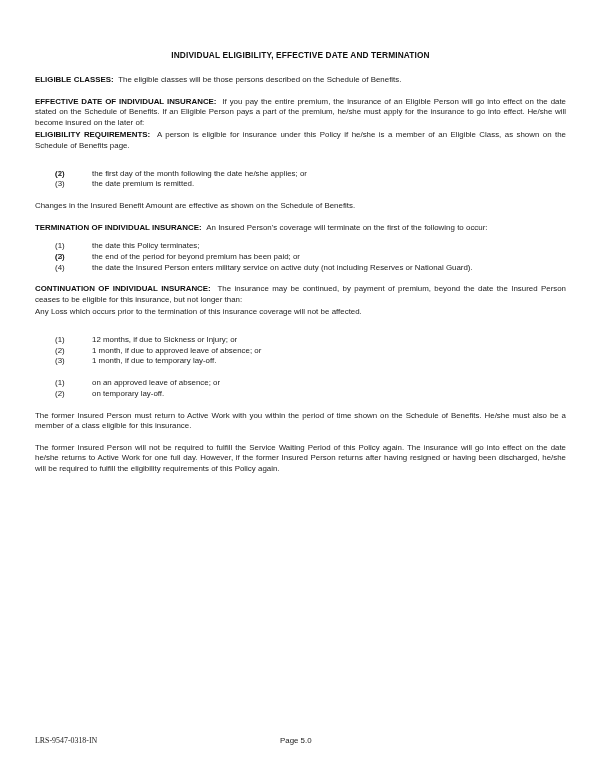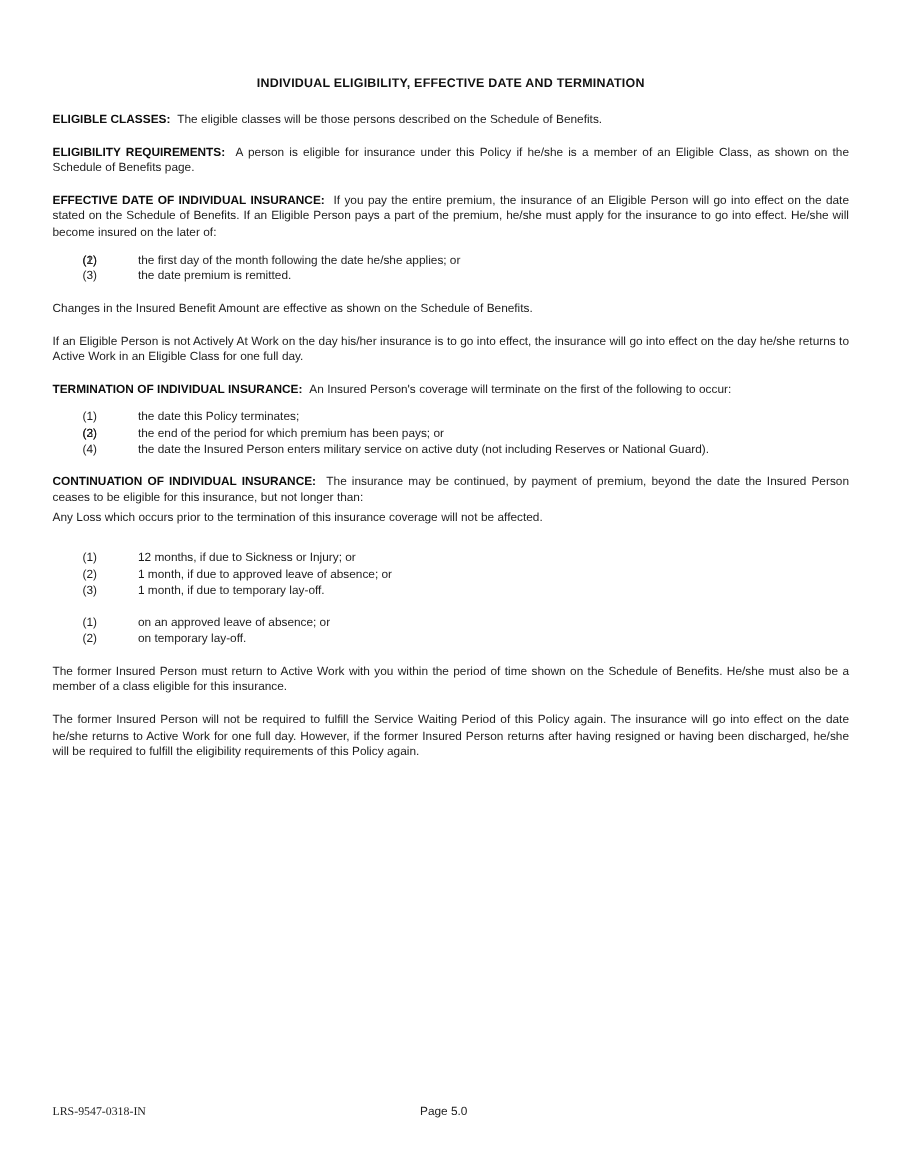--- a/index.html
+++ b/index.html
@@ -110,57 +110,56 @@
 
   <div class="content">
 
     <div class="doc-title">INDIVIDUAL ELIGIBILITY, EFFECTIVE DATE AND TERMINATION</div>
 
 
     <p class="para">
       <span class="lead">ELIGIBLE CLASSES:</span><span>The eligible classes will be those persons described on the Schedule of Benefits.</span>
     </p>
 
+    <p class="para tight">
+      <span class="lead">EFFECTIVE DATE OF INDIVIDUAL INSURANCE:</span><span>If you pay the entire premium, the insurance of an Eligible Person will go into effect on the date stated on the Schedule of Benefits.  If an Eligible Person pays a part of the premium, he/she must apply for the insurance to go into effect.  He/she will become insured on the later of:</span>
+    </p>
+
     <p class="para">
       <span class="lead">ELIGIBILITY REQUIREMENTS:</span><span>A person is eligible for insurance under this Policy if he/she is a member of an Eligible Class, as shown on the Schedule of Benefits page.</span>
     </p>
-
-    <p class="para tight">
-      <span class="lead">EFFECTIVE DATE OF INDIVIDUAL INSURANCE:</span><span>If you pay the entire premium, the insurance of an Eligible Person will go into effect on the date stated on the Schedule of Benefits.  If an Eligible Person pays a part of the premium, he/she must apply for the insurance to go into effect.  He/she will become insured on the later of:</span>
-    </p>
     <div class="spacer-sm"></div>
     <ul class="list">
       <li class="list-item">
         <span class="marker">(1)</span>
       </li>
       <li class="list-item">
         <span class="marker">(2)</span><span class="itxt">the first day of the month following the date he/she applies; or</span>
       </li>
       <li class="list-item">
         <span class="marker">(3)</span><span class="itxt">the date premium is remitted.</span>
       </li>
     </ul>
 
     <p class="para">Changes in the Insured Benefit Amount are effective as shown on the Schedule of Benefits.</p>
 
-    <p class="para">If an Eligible Person is not Actively At Work on the day his/her insurance is to go into effect, the insurance will go into effect on the day he/she returns to Active Work in an Eligible Class for one full day.</p>
 
     <p class="para tight">
       <span class="lead">TERMINATION OF INDIVIDUAL INSURANCE:</span><span>An Insured Person's coverage will terminate on the first of the following to occur:</span>
     </p>
     <div class="spacer-sm"></div>
     <ul class="list">
       <li class="list-item">
         <span class="marker">(1)</span><span class="itxt">the date this Policy terminates;</span>
       </li>
       <li class="list-item">
         <span class="marker">(2)</span>
       </li>
       <li class="list-item">
-        <span class="marker">(3)</span><span class="itxt">the end of the period for which premium has been pays; or</span>
+        <span class="marker">(3)</span><span class="itxt">the end of the period for beyond premium has been paid; or</span>
       </li>
       <li class="list-item">
         <span class="marker">(4)</span><span class="itxt">the date the Insured Person enters military service on active duty (not including Reserves or National Guard).</span>
       </li>
     </ul>
 
     <p class="para tight">
       <span class="lead">CONTINUATION OF INDIVIDUAL INSURANCE:</span><span>The insurance may be continued, by payment of premium, beyond the date the Insured Person ceases to be eligible for this insurance, but not longer than:</span>
     </p>
 

